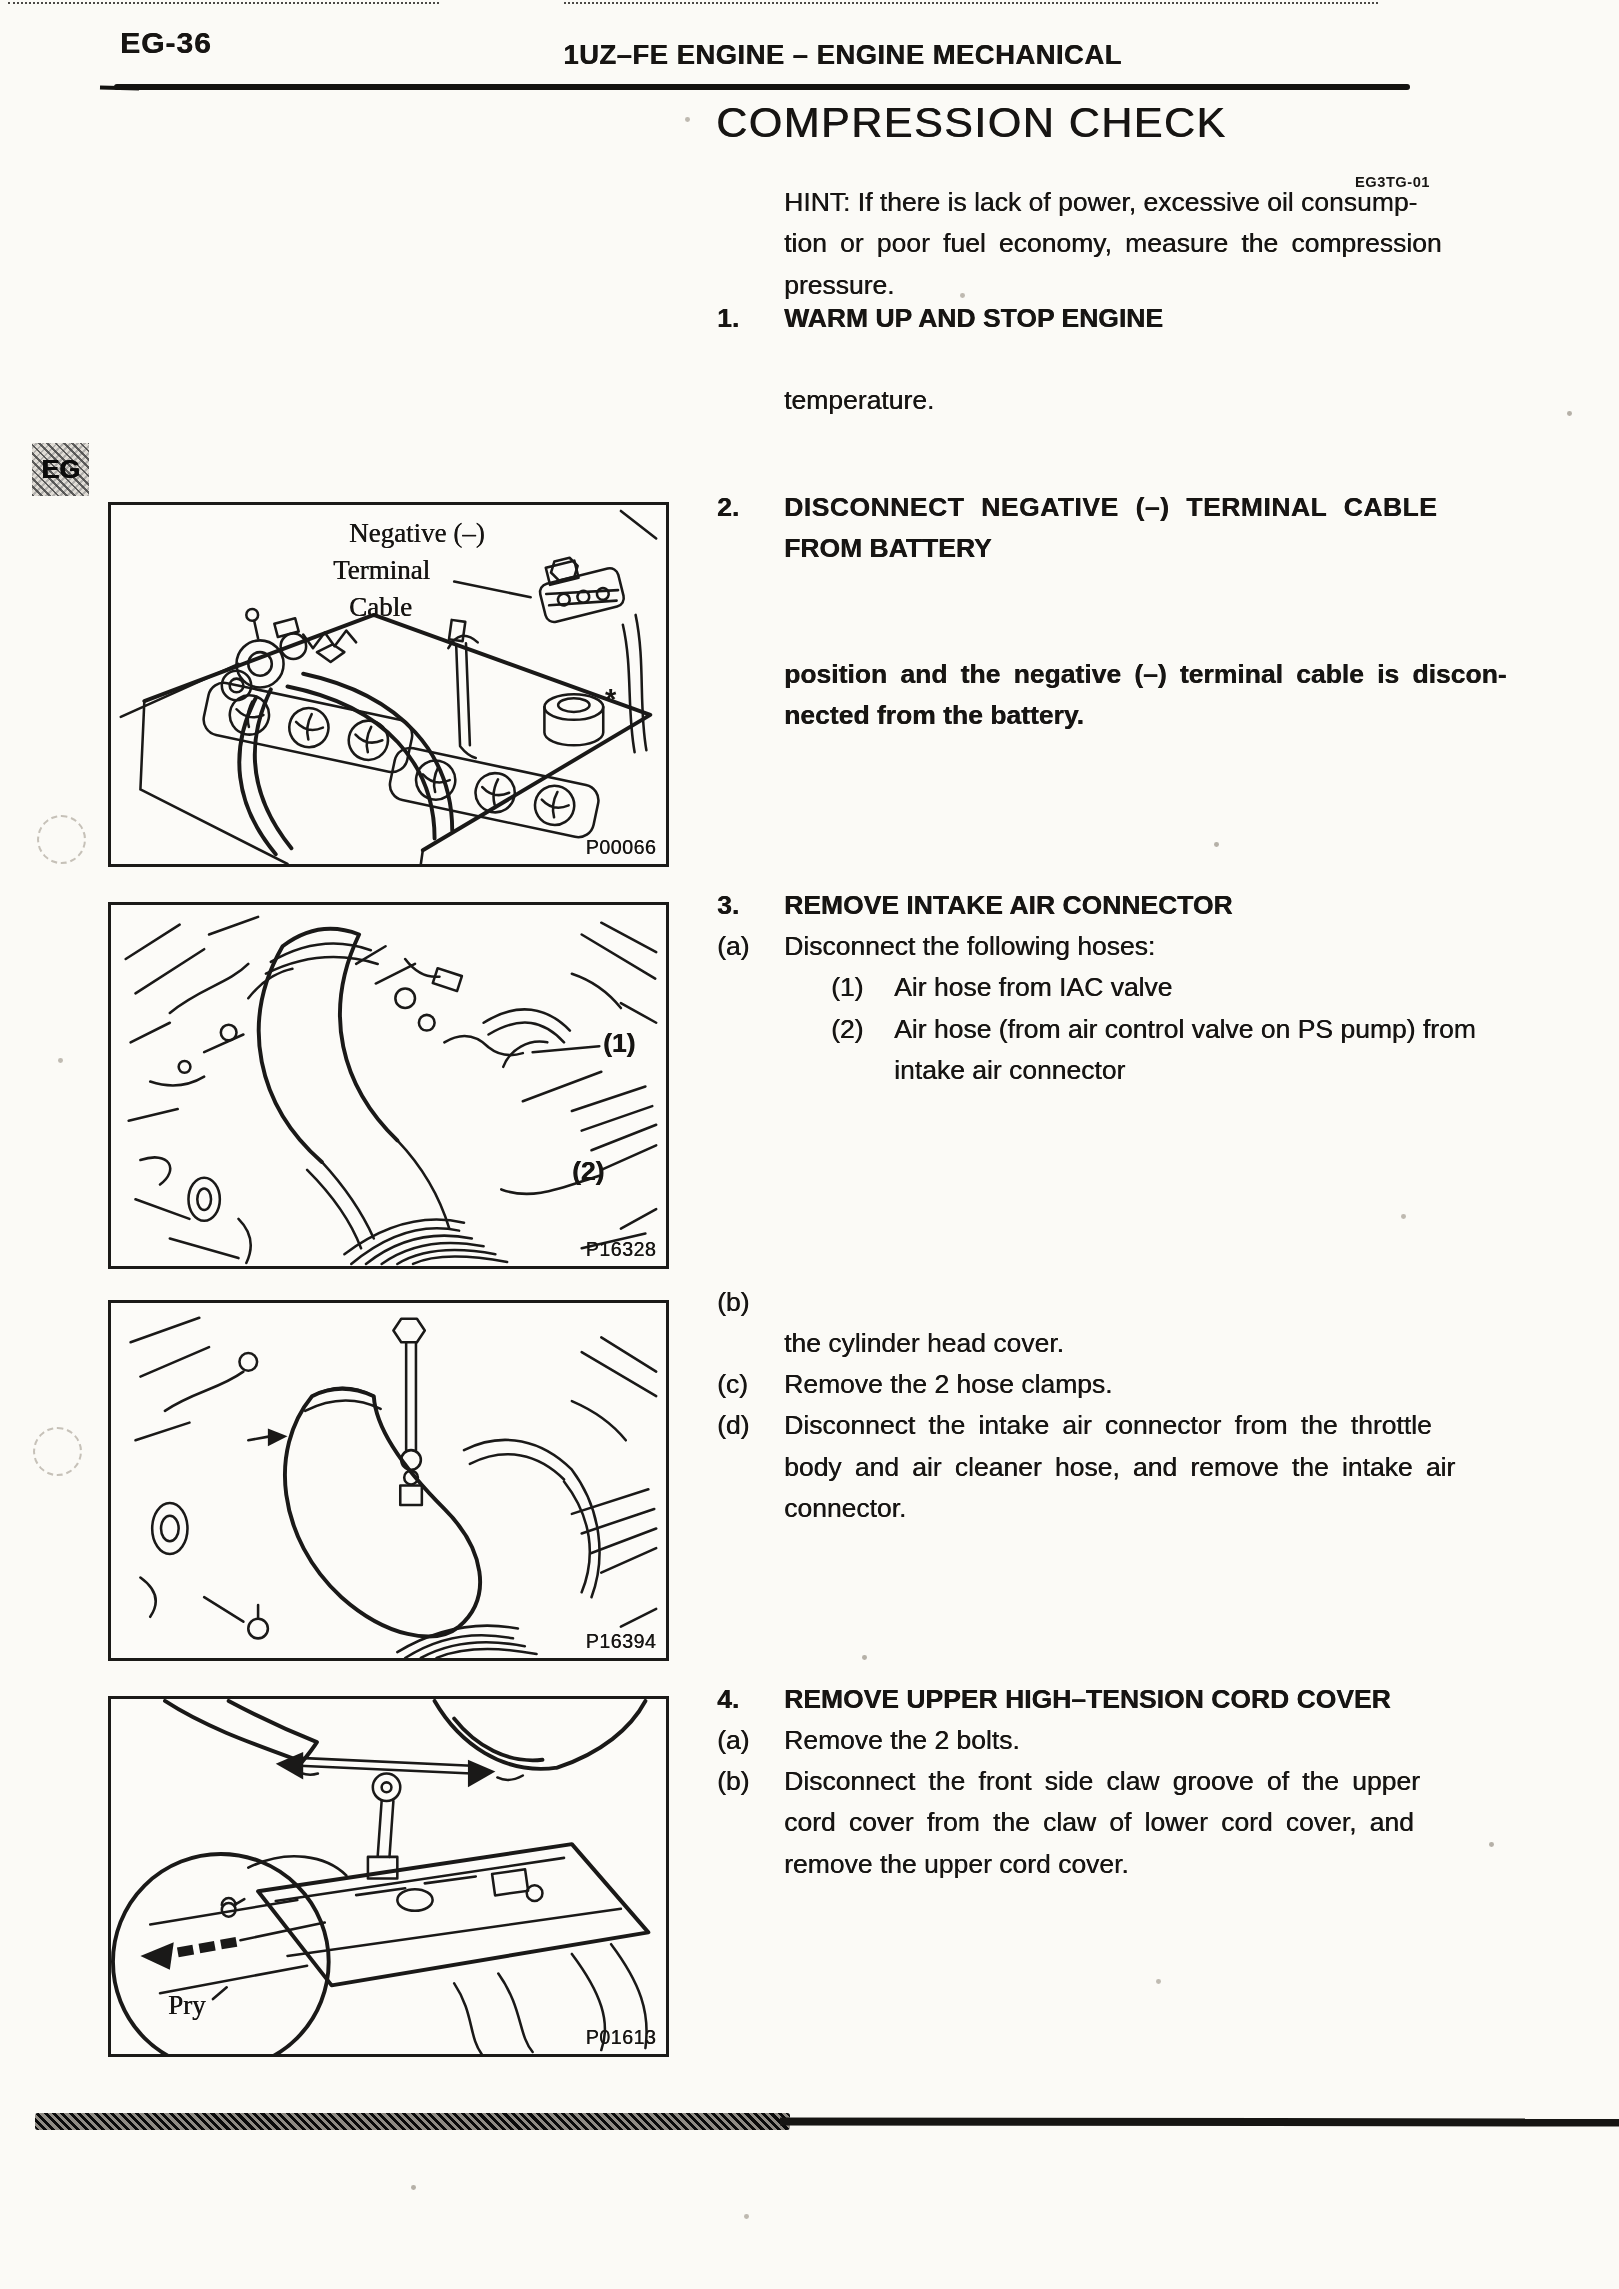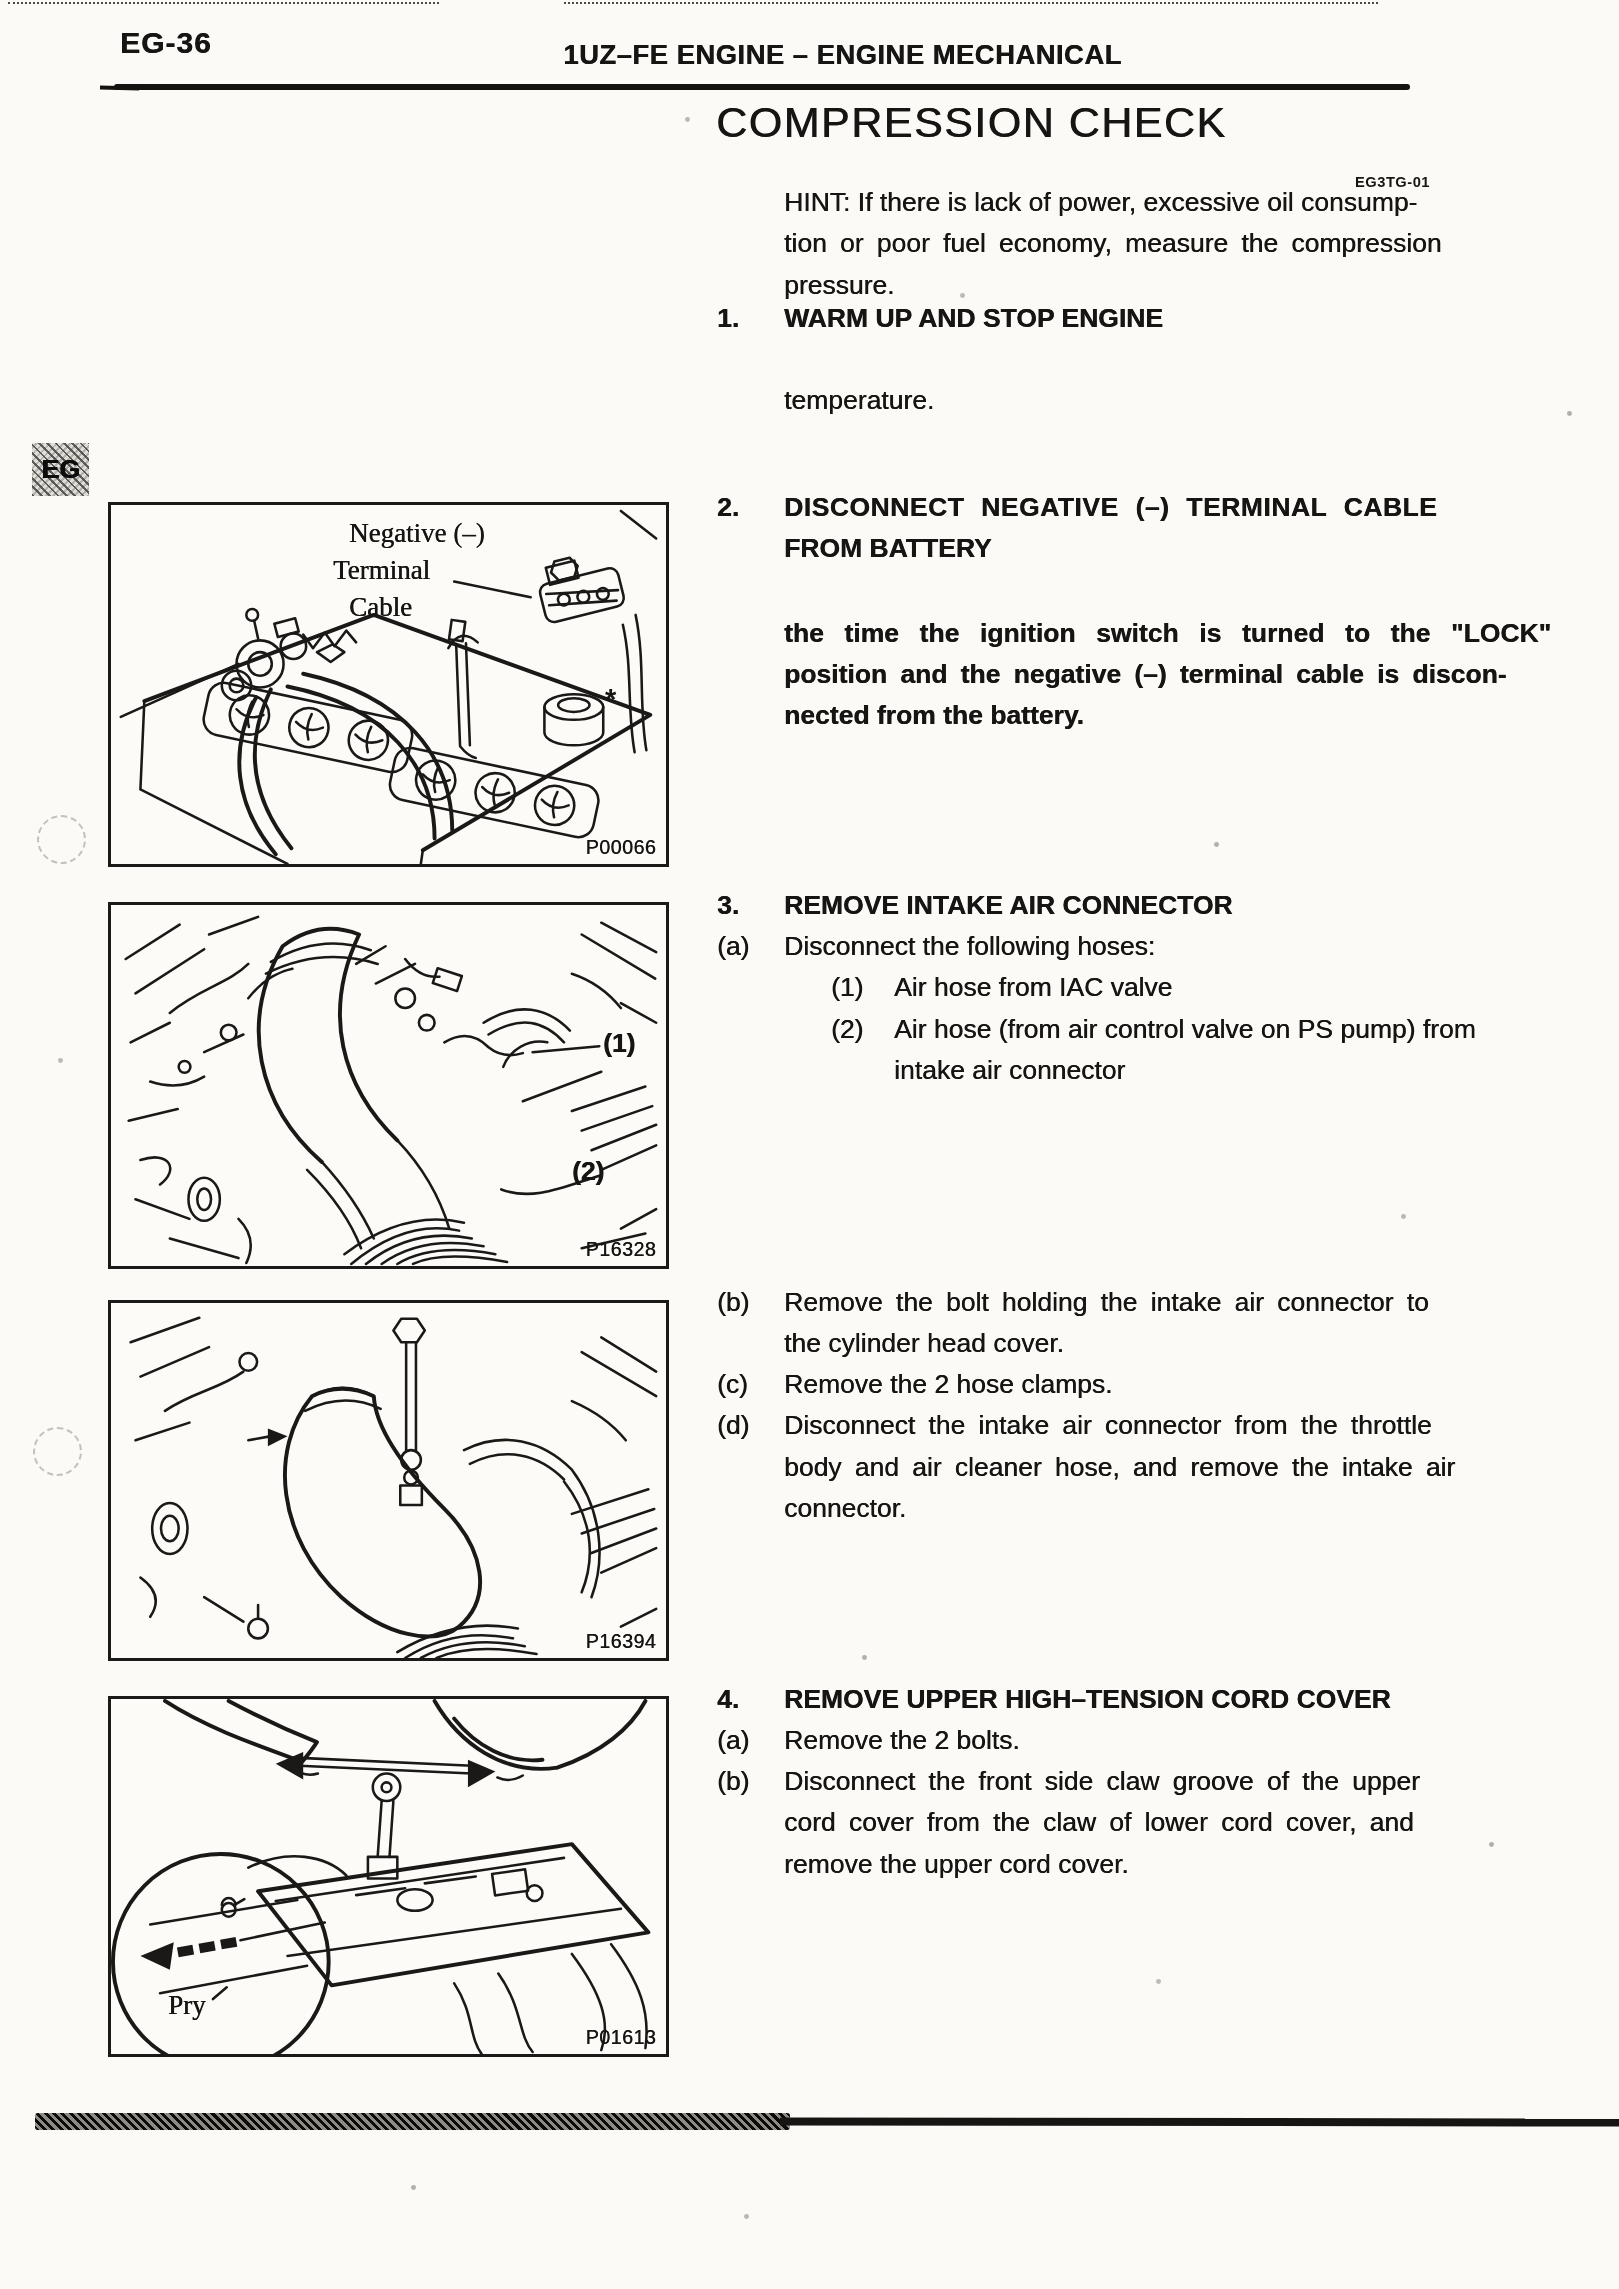--- a/index.html
+++ b/index.html
@@ -72,36 +72,34 @@
   <div class="ln txtcol wide" style="top:226px;">tion or poor fuel economy, measure the compression</div>
   <div class="ln txtcol" style="top:268px;">pressure.</div>
 
   <div class="ln numcol b" style="top:301px;">1.</div>
   <div class="ln txtcol b" style="top:301px;">WARM UP AND STOP ENGINE</div>
   <div class="ln txtcol" style="top:383px;">temperature.</div>
 
   <div class="ln numcol b" style="top:490px;">2.</div>
   <div class="ln txtcol b hwide" style="top:490px;">DISCONNECT NEGATIVE (–) TERMINAL CABLE</div>
   <div class="ln txtcol b" style="top:531px;">FROM BATTERY</div>
-  <div class="ln txtcol b xwide" style="top:616px;">the time the ignition switch is turned to the "LOCK"</div>
   <div class="ln txtcol b wide" style="top:657px;">position and the negative (–) terminal cable is discon-</div>
   <div class="ln txtcol b" style="top:698px;">nected from the battery.</div>
 
   <div class="ln numcol b" style="top:888px;">3.</div>
   <div class="ln txtcol b" style="top:888px;">REMOVE INTAKE AIR CONNECTOR</div>
   <div class="ln numcol" style="top:929px;">(a)</div>
   <div class="ln txtcol" style="top:929px;">Disconnect the following hoses:</div>
   <div class="ln subcol" style="top:970px;">(1)</div>
   <div class="ln subtxt" style="top:970px;">Air hose from IAC valve</div>
   <div class="ln subcol" style="top:1012px;">(2)</div>
   <div class="ln subtxt" style="top:1012px;">Air hose (from air control valve on PS pump) from</div>
   <div class="ln subtxt" style="top:1053px;">intake air connector</div>
 
   <div class="ln numcol" style="top:1285px;">(b)</div>
-  <div class="ln txtcol wide" style="top:1285px;">Remove the bolt holding the intake air connector to</div>
   <div class="ln txtcol" style="top:1326px;">the cylinder head cover.</div>
   <div class="ln numcol" style="top:1367px;">(c)</div>
   <div class="ln txtcol" style="top:1367px;">Remove the 2 hose clamps.</div>
   <div class="ln numcol" style="top:1408px;">(d)</div>
   <div class="ln txtcol wide" style="top:1408px;">Disconnect the intake air connector from the throttle</div>
   <div class="ln txtcol wide" style="top:1450px;">body and air cleaner hose, and remove the intake air</div>
   <div class="ln txtcol" style="top:1491px;">connector.</div>
 
   <div class="ln numcol b" style="top:1682px;">4.</div>
   <div class="ln txtcol b" style="top:1682px;">REMOVE UPPER HIGH–TENSION CORD COVER</div>

